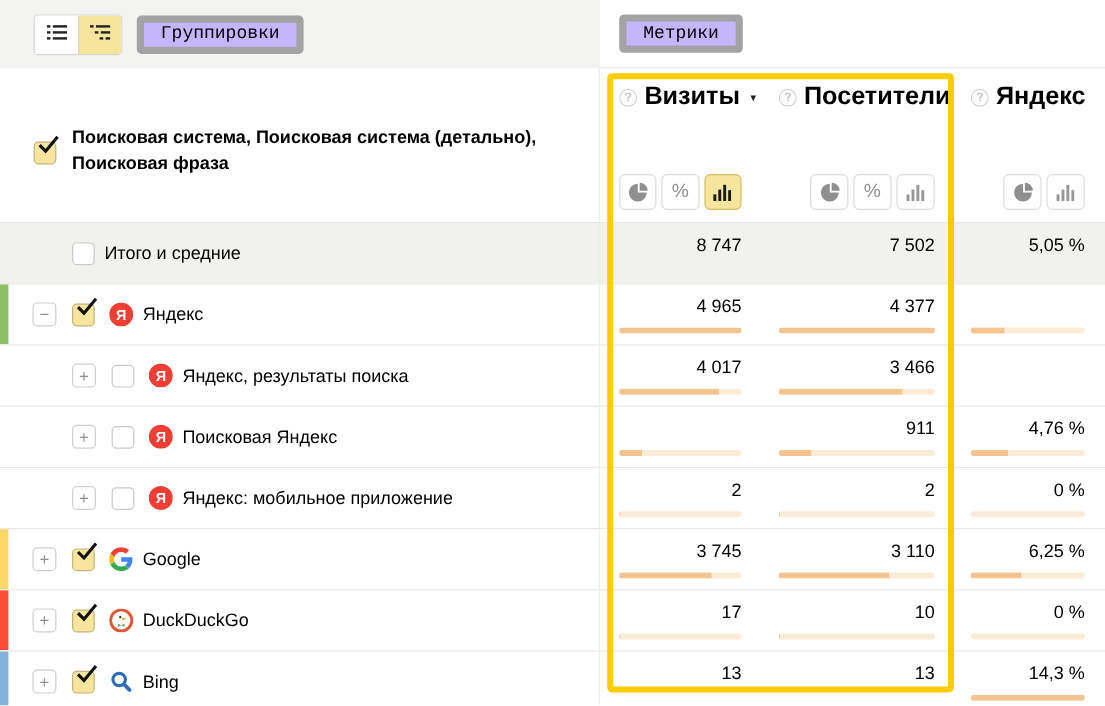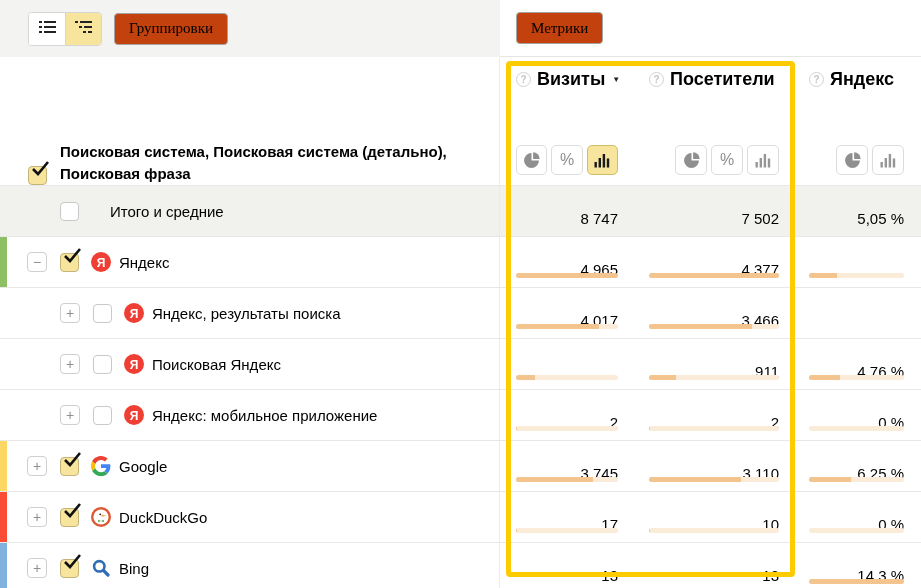--- a/index.html
+++ b/index.html
@@ -7,38 +7,38 @@
   .app {
     position:relative; width:921px; height:588px; overflow:hidden;
     font-family:"Liberation Sans","DejaVu Sans",sans-serif; color:#000; background:#fff;
   }
   
   .toolbar { display:flex; height:57px; }
   .toolbar-left { width:500px; background:#f3f3f1; display:flex; align-items:center;
                   padding-left:28px; gap:12px; box-sizing:border-box; }
   .toolbar-right { flex:1; background:#fff; border-bottom:1px solid #e6e6e4;
                    display:flex; align-items:center; padding-left:16px; gap:11px; box-sizing:border-box; }
-  .btn { height:32px; padding:0 14px; font-size:15px; background:#c2410c; border:1px solid #a3a3a3;
+  .btn { height:32px; padding:0 14px; font-size:15px; background:#c4b5fd; border:6px solid #a3a3a3;
          border-radius:4px; cursor:pointer; color:#000; display:inline-flex; align-items:center;
-         gap:9px; font-family:Liberation Serif, serif; }
+         gap:9px; font-family:Liberation Mono, monospace; }
   .seg-group { display:inline-flex; border:1px solid #d6d6d4; border-radius:4px; overflow:hidden; background:#fff; }
   .seg { width:36px; height:32px; border:none; background:#fff; display:flex; align-items:center;
          justify-content:center; cursor:pointer; padding:0; }
   .seg + .seg { border-left:1px solid #d6d6d4; }
   .seg.selected { background:var(--sel-bg); }
   
   .header-row { display:flex; height:128px; }
   .dim-header { width:500px; box-sizing:border-box; border-right:1px solid #ececea;
-                display:flex; align-items:flex-end; padding:9px 18px 0 28px; }
+                display:flex; align-items:center; padding:9px 18px 0 28px; }
   .dim-title { margin-left:13px; font-weight:700; font-size:15px; line-height:22px; }
   .metrics-header { flex:1; display:flex; box-sizing:border-box; }
   .mcol { display:flex; flex-direction:column; justify-content:space-between;
           padding:12px 0 10px; box-sizing:border-box; }
   .mhead { display:flex; align-items:center; }
-  .mlabel { font-weight:700; font-size:18px; cursor:pointer; }
+  .mlabel { font-weight:700; font-size:21px; cursor:pointer; }
   .caret { font-size:8px; margin-left:7px; color:#222; }
   .help { width:15px; height:15px; min-width:15px; border:1.5px solid #d2d2d2; border-radius:50%;
           color:#c4c4c4; font-size:10px; font-weight:700; display:inline-flex; align-items:center;
           justify-content:center; margin-right:6px; box-sizing:border-box; cursor:pointer; }
   .tools { display:flex; gap:4px; }
   .tool { width:32px; height:30px; border:1px solid #dcdcda; border-radius:5px; background:#fff;
           display:flex; align-items:center; justify-content:center; cursor:pointer; padding:0;
           color:#8f8f8f; font-size:15px; font-family:inherit; }
   .tool.active { background:var(--sel-bg); border-color:#d3bd62; color:#1a1a1a; }
   .col-visits   { width:102px; margin-left:16px; }
@@ -53,21 +53,21 @@
   .stripe { position:absolute; left:0; top:0; bottom:0; width:7px; }
   .expand { width:20px; height:20px; border:1px solid #cfcfcd; border-radius:4px; background:#fff;
             color:#8f8f8f; font-size:14px; line-height:16px; padding:0; cursor:pointer; flex:none; }
   .cb { width:19px; height:19px; border:1px solid #c9c9c7; border-radius:4px; background:#fff;
         position:relative; display:inline-block; cursor:pointer; box-sizing:border-box; flex:none; }
   .cb.checked { background:var(--sel-bg); border-color:#c4b477; }
   .check { position:absolute; left:1px; top:-7px; width:20px; height:18px; }
   .ficon { width:20px; height:20px; margin-left:12px; display:inline-flex; flex:none; }
   .rlabel { margin-left:8px; font-size:15px; cursor:pointer; white-space:nowrap; }
   .mcell { position:relative; box-sizing:border-box; }
-  .val { text-align:right; padding-top:24px; font-size:15px; }
+  .val { text-align:right; padding-top:10px; font-size:15px; }
   .bar { position:absolute; left:0; right:0; top:36px; height:5px; border-radius:3px;
          background:var(--bar-track); overflow:hidden; }
   .bar-fill { height:100%; background:var(--bar-fill); }
   
   .highlight-box { position:absolute; left:506px; top:61px; width:289px; height:516px;
                    border:5px solid var(--accent); border-radius:4px; pointer-events:none;
                    z-index:5; box-sizing:border-box; }
 </style>
 </head>
 <body>
@@ -202,21 +202,21 @@
             </button>
           </div>
         </div>
       </div>
   </div>
 
   <div id="rows">
       <div class="row totals">
         <div class="dim-cell">
           <span class="cb" style="margin-left: 60px;"></span>
-          <span class="rlabel" style="margin-left: 31px;">Итого и средние</span>
+          <span class="rlabel" style="margin-left: 8px;">Итого и средние</span>
         </div>
         <div class="mcell col-visits">
           <div class="val">8 747</div>
         </div>
         <div class="mcell col-visitors">
           <div class="val">7 502</div>
         </div>
         <div class="mcell col-bounce">
           <div class="val">5,05 %</div>
         </div>

